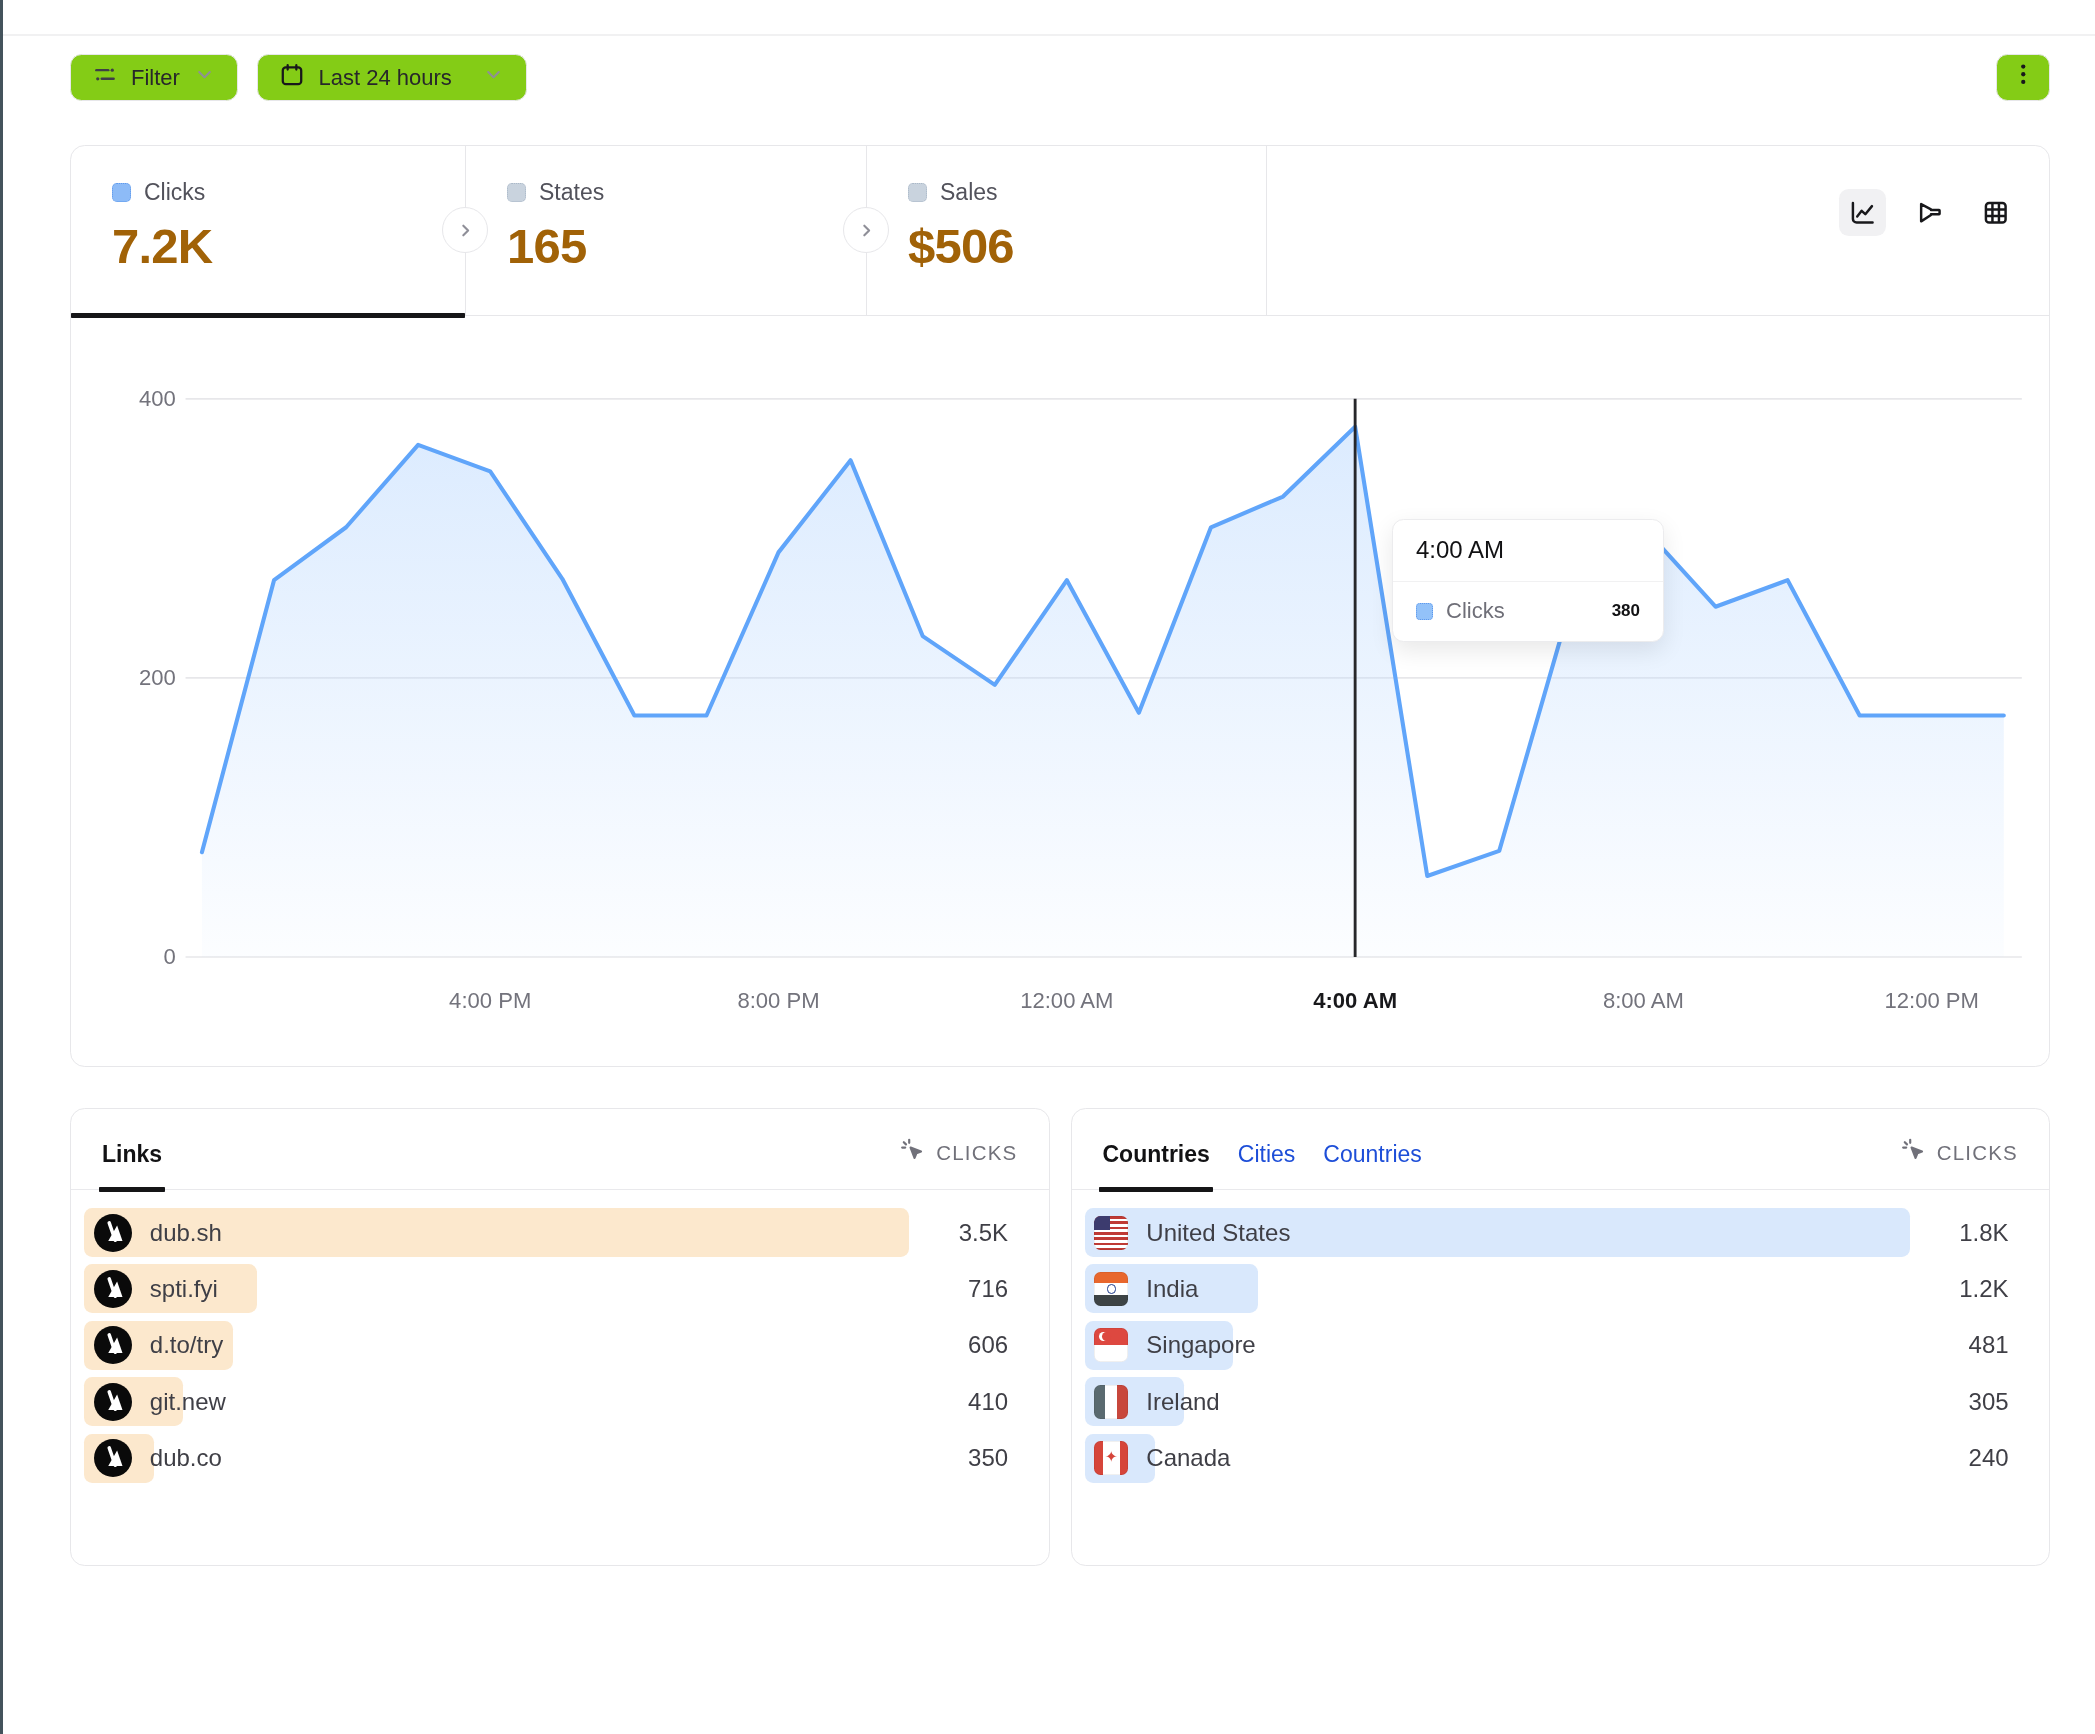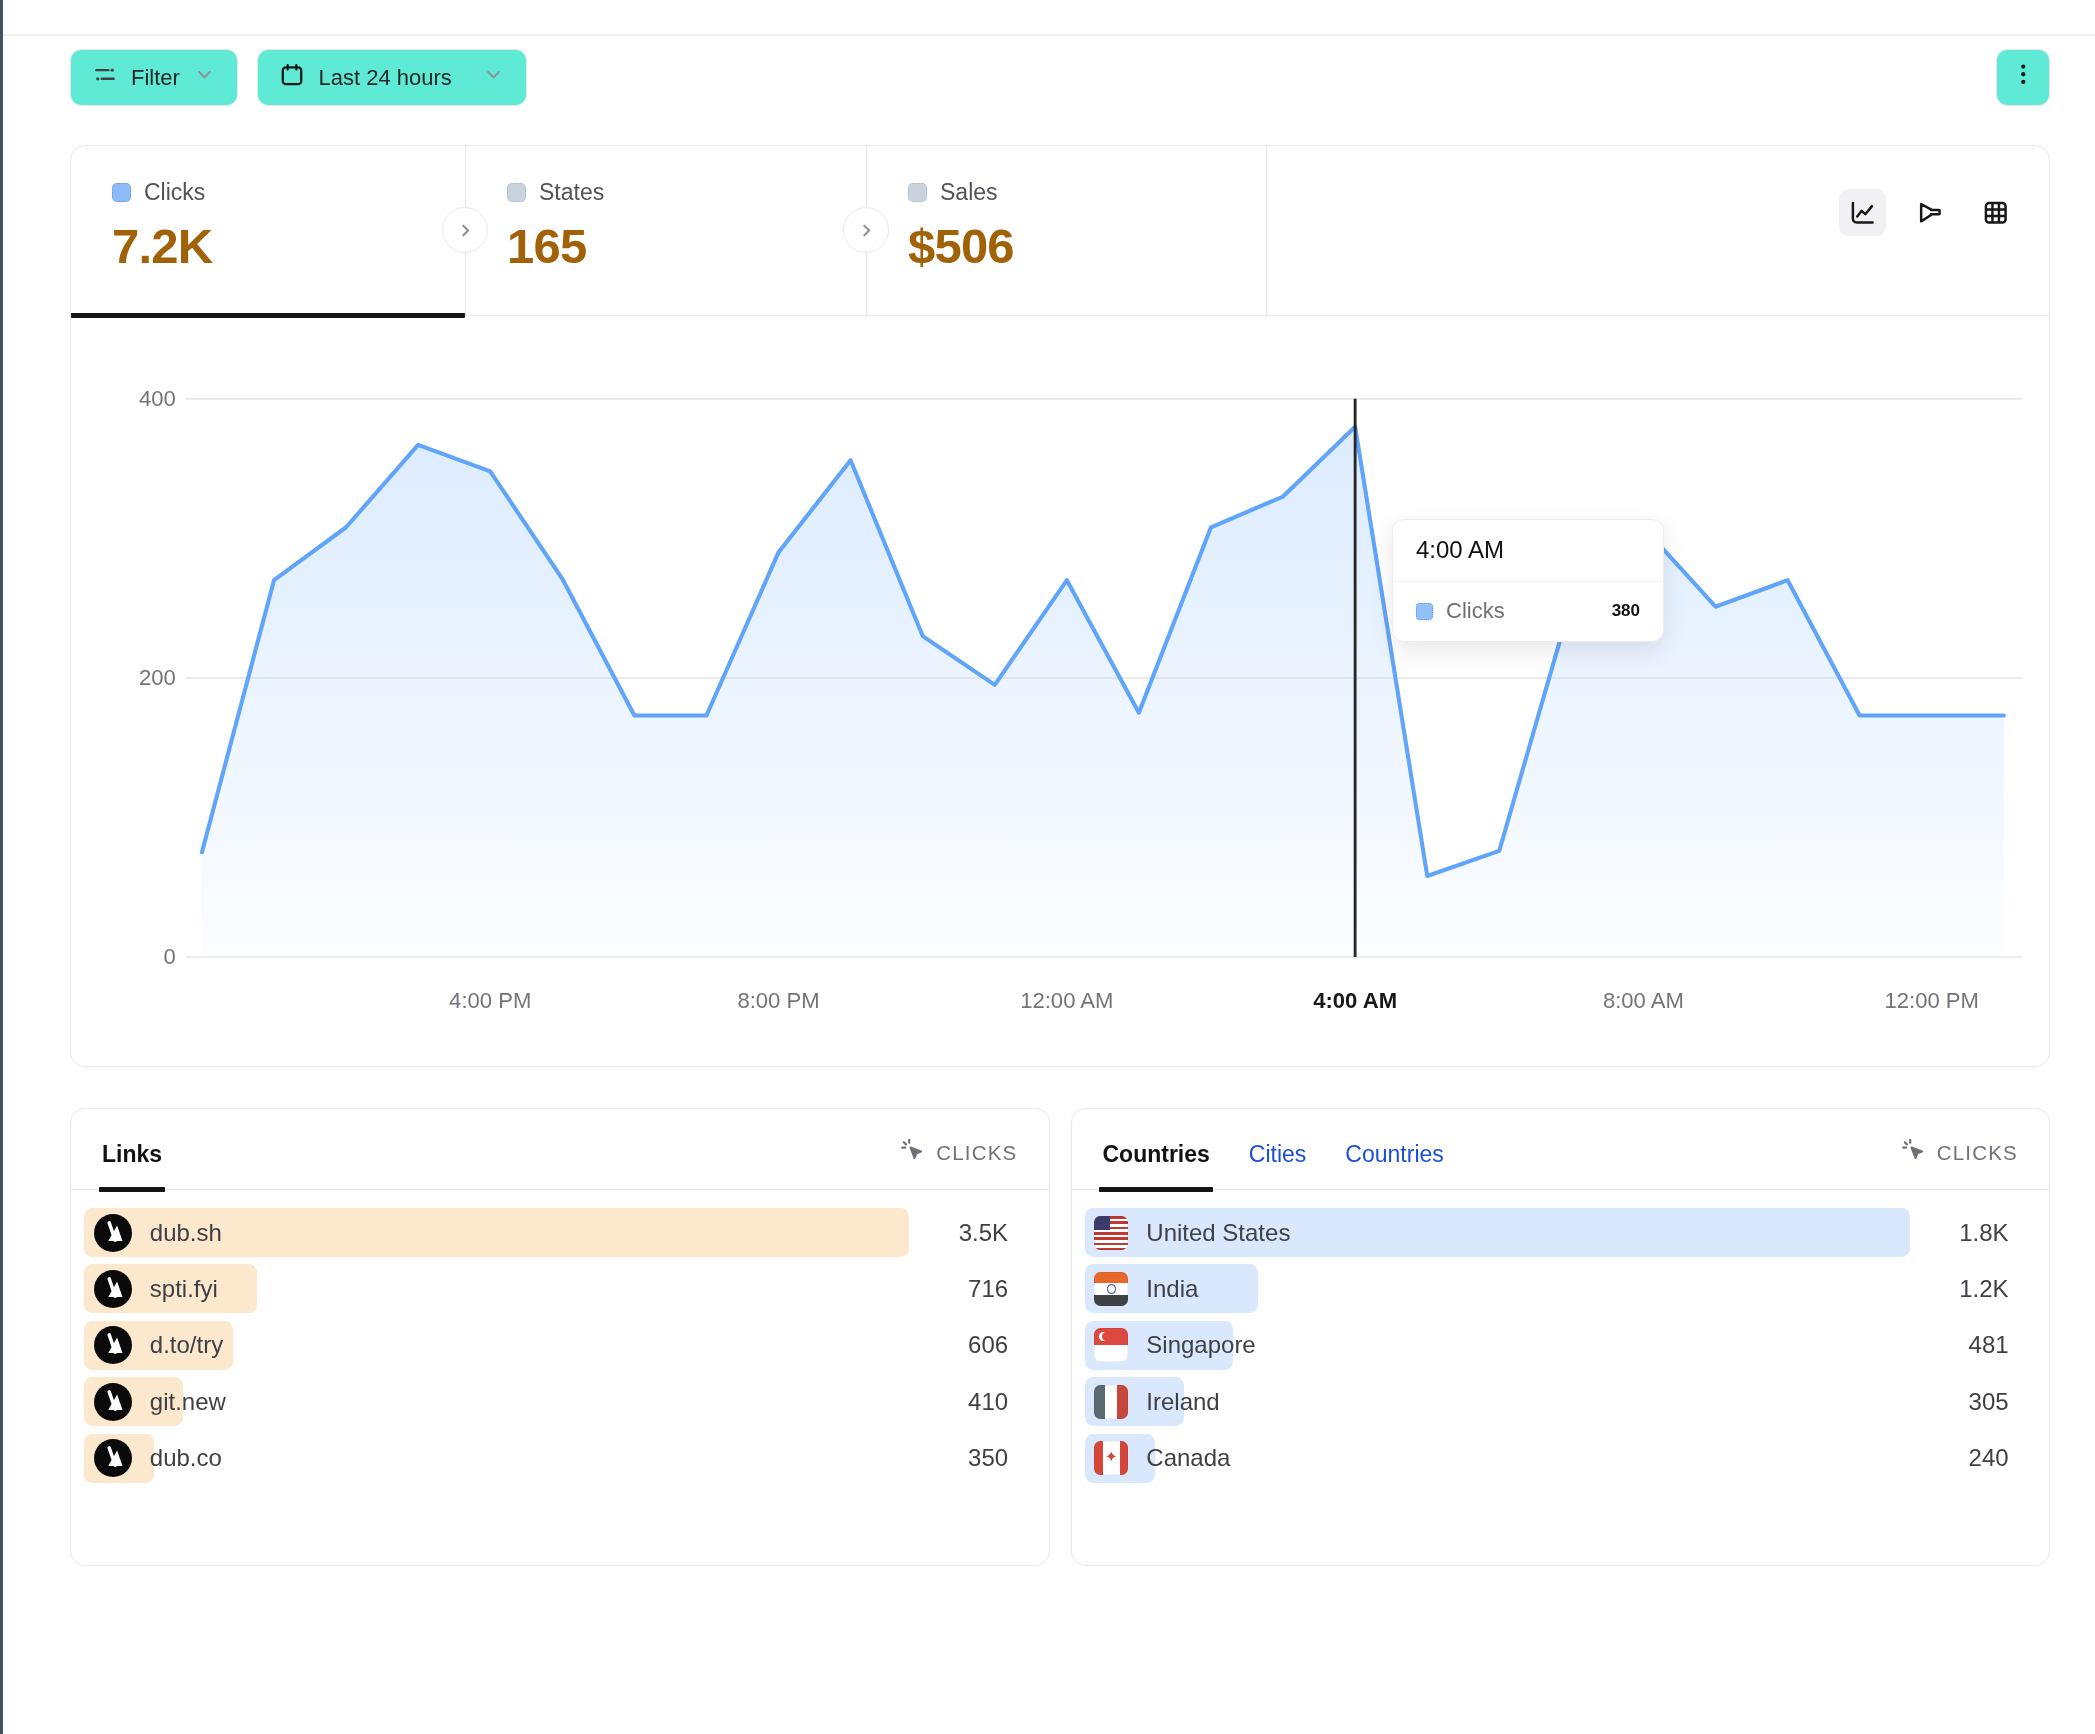--- a/index.html
+++ b/index.html
@@ -5,22 +5,22 @@
   html,body{margin:0;padding:0;background:#ffffff;font-family:"Liberation Sans",sans-serif;
     -webkit-font-smoothing:antialiased;}
   body{width:2096px;height:1735px;position:relative;overflow:hidden;color:#18181b;}
   .edge-strip{position:absolute;left:0;top:0;width:3.3px;height:100%;background:#44535c;}
   .top-hairline{position:absolute;top:34px;left:3.3px;right:0;height:1.6px;background:#f1f1f2;}
   .page{position:absolute;left:70px;top:0;width:1980px;}
 
   
   h1.title{margin:38px 0 0;font-size:36px;font-weight:700;letter-spacing:-0.4px;color:#101014;}
   .toolbar{margin-top:49px;display:flex;align-items:center;gap:19.6px;height:57px;}
-  .btn{display:flex;align-items:center;gap:13px;height:57px;padding:0 21px;border:1.6px solid #e7e7ea;
-       border-radius:11.5px;background:#5eead4;font-size:22px;color:#27272a;cursor:pointer;}
+  .btn{display:flex;align-items:center;gap:13px;height:47px;padding:0 21px;border:1.6px solid #e7e7ea;
+       border-radius:11.5px;background:#84cc16;font-size:22px;color:#27272a;cursor:pointer;}
   .btn svg{width:26px;height:26px;flex:none;}
   .btn .chev svg{width:23px;height:23px;}
   .btn-date{width:270px;text-align:right;}
   .btn-date .chev{margin-left:auto;}
   .spacer{flex:1;}
   .btn-kebab{width:54px;justify-content:center;padding:0;}
   .btn-kebab svg{width:24.5px;height:24.5px;}
 
   
   .card{margin-top:39px;width:1980px;border:1.6px solid #e7e7ea;border-radius:14.7px;background:#fff;
@@ -56,21 +56,21 @@
   .tooltip-title{padding:16.4px 23px;font-size:24px;color:#121214;}
   .tooltip-body{border-top:1.6px solid #f1f1f2;padding:16.4px 23px;display:flex;align-items:center;gap:13px;}
   .tooltip-sq{width:17px;height:17px;border-radius:4.1px;background:#93c2f9;border:1.6px dotted #5b97ec;box-sizing:border-box;flex:none;}
   .tooltip-series{font-size:22px;color:#6f6f78;}
   .tooltip-value{margin-left:auto;font-size:17px;font-weight:700;color:#121214;}
 
   
   .panels{display:flex;gap:21px;margin-top:41px;}
   .panel{flex:1;height:458px;border:1.6px solid #e7e7ea;border-radius:14.7px;background:#fff;
     box-sizing:border-box;display:flex;flex-direction:column;}
-  .panel-header{position:relative;display:flex;align-items:flex-end;gap:39px;
+  .panel-header{position:relative;display:flex;align-items:flex-end;gap:28px;
     padding:28px 31px 0 31px;border-bottom:1.6px solid #e9e9ec;}
   .tab{position:relative;padding-bottom:21px;font-size:23px;color:#1d4ed8;cursor:pointer;}
   .tab.active{color:#121214;font-weight:600;}
   .tab.active::after{content:"";position:absolute;left:-3.3px;right:-3.3px;bottom:-2.5px;height:4.9px;background:#151517;border-radius:0.8px;}
   .metric-head{margin-left:auto;display:flex;align-items:center;gap:9.8px;padding-bottom:21px;}
   .metric-head svg{width:26px;height:26px;}
   .metric-head span{font-size:20.5px;letter-spacing:1.2px;color:#71717a;}
   .rows{padding:18px 16.4px 0 13px;}
   .row{position:relative;display:flex;align-items:center;height:49px;margin-bottom:7.4px;}
   .bar{position:absolute;left:0;top:0;height:100%;border-radius:8.2px;}

